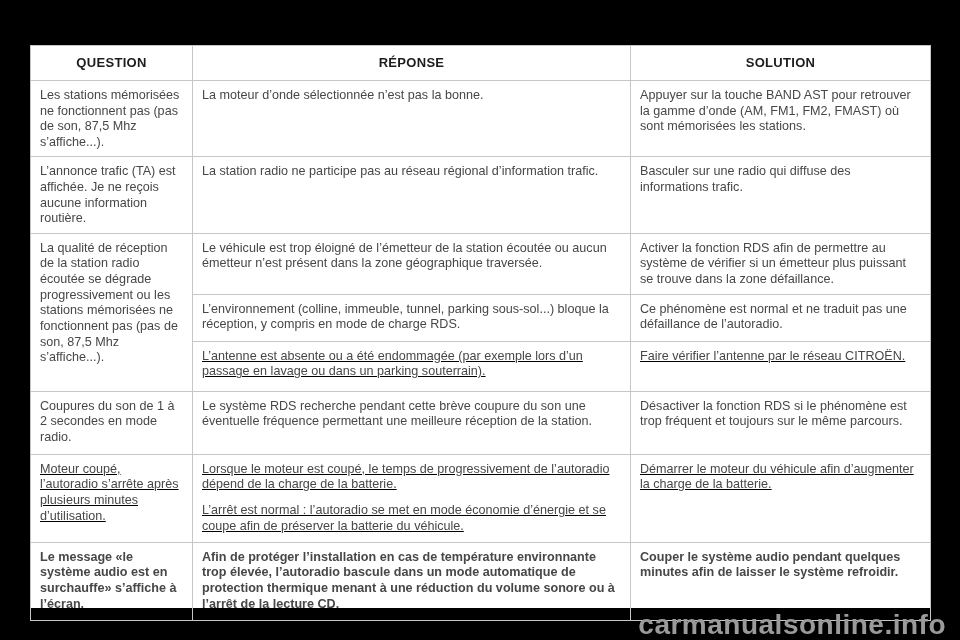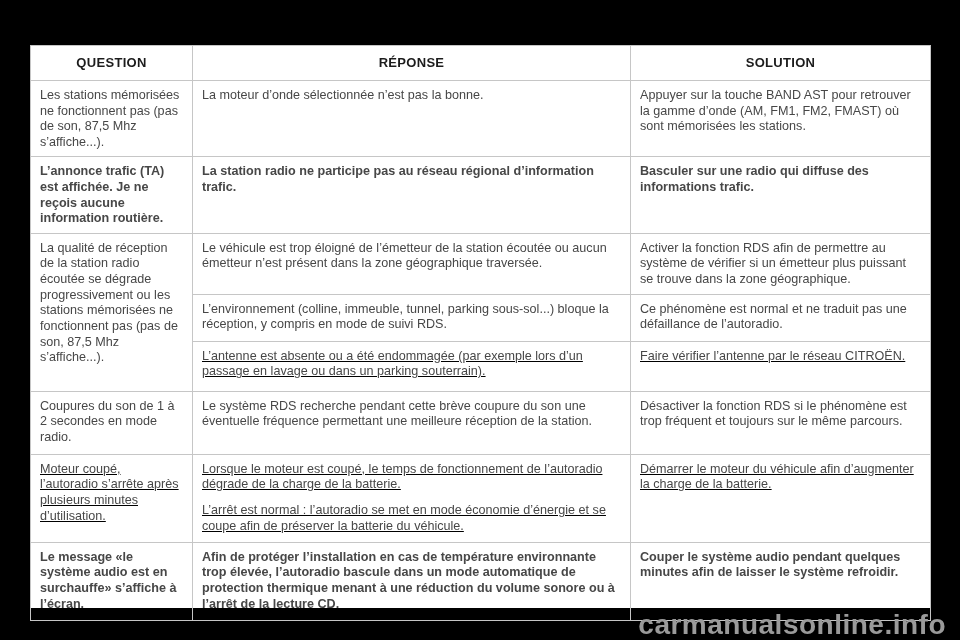--- a/index.html
+++ b/index.html
@@ -46,21 +46,21 @@
     font-size: 13px;
     letter-spacing: 0.3px;
     padding: 4px;
   }
   col.c-question { width: 162px; }
   col.c-response { width: 438px; }
   col.c-solution { width: 300px; }
 
   tr.r-head  { height: 35px; }
   tr.r-1     { height: 72px; margin-top: 46px; }
-  tr.r-2     { height: 75px; font-weight: bold; }
+  tr.r-2     { height: 75px; }
   tr.r-3a    { height: 55px; }
   tr.r-3b    { height: 47px; }
   tr.r-3c    { height: 50px; text-decoration: underline; }
   tr.r-4     { height: 63px; }
   tr.r-5     { height: 88px; text-decoration: underline; }
   tr.r-6     { height: 78px; font-weight: bold; }
 
   td p {
     margin: 0 0 10px 0;
   }
@@ -108,45 +108,45 @@
         <td>
             <p>La station radio ne participe pas au réseau régional d’information trafic.</p>
           </td>
         <td>Basculer sur une radio qui diffuse des informations trafic.</td>
       </tr>
       <tr class="r-3a">
         <td rowspan="3">La qualité de réception de la station radio écoutée se dégrade progressivement ou les stations mémorisées ne fonctionnent pas (pas de son, 87,5 Mhz s’affiche...).</td>
         <td>
             <p>Le véhicule est trop éloigné de l’émetteur de la station écoutée ou aucun émetteur n’est présent dans la zone géographique traversée.</p>
           </td>
-        <td>Activer la fonction RDS afin de permettre au système de vérifier si un émetteur plus puissant se trouve dans la zone géographique.</td>
+        <td>Activer la fonction RDS afin de permettre au système de vérifier si un émetteur plus puissant se trouve dans la zone défaillance.</td>
       </tr>
       <tr class="r-3b">
         <td>
-            <p>L’environnement (colline, immeuble, tunnel, parking sous-sol...) bloque la réception, y compris en mode de suivi RDS.</p>
+            <p>L’environnement (colline, immeuble, tunnel, parking sous-sol...) bloque la réception, y compris en mode de charge RDS.</p>
           </td>
         <td>Ce phénomène est normal et ne traduit pas une défaillance de l’autoradio.</td>
       </tr>
       <tr class="r-3c">
         <td>
             <p>L’antenne est absente ou a été endommagée (par exemple lors d’un passage en lavage ou dans un parking souterrain).</p>
           </td>
         <td>Faire vérifier l’antenne par le réseau CITROËN.</td>
       </tr>
       <tr class="r-4">
         <td>Coupures du son de 1 à 2 secondes en mode radio.</td>
         <td>
             <p>Le système RDS recherche pendant cette brève coupure du son une éventuelle fréquence permettant une meilleure réception de la station.</p>
           </td>
         <td>Désactiver la fonction RDS si le phénomène est trop fréquent et toujours sur le même parcours.</td>
       </tr>
       <tr class="r-5">
         <td>Moteur coupé, l’autoradio s’arrête après plusieurs minutes d’utilisation.</td>
         <td>
-          <p>Lorsque le moteur est coupé, le temps de fonctionnement de l’autoradio dégrade de la charge de la batterie.</p>
+          <p>Lorsque le moteur est coupé, le temps de progressivement de l’autoradio dépend de la charge de la batterie.</p>
           <p>L’arrêt est normal : l’autoradio se met en mode économie d’énergie et se coupe afin de préserver la batterie du véhicule.</p>
         </td>
         <td>Démarrer le moteur du véhicule afin d’augmenter la charge de la batterie.</td>
       </tr>
       <tr class="r-6">
         <td>Le message «le système audio est en surchauffe» s’affiche à l’écran.</td>
         <td>
             <p>Afin de protéger l’installation en cas de température environnante trop élevée, l’autoradio bascule dans un mode automatique de protection thermique menant à une réduction du volume sonore ou à l’arrêt de la lecture CD.</p>
           </td>
         <td>Couper le système audio pendant quelques minutes afin de laisser le système refroidir.</td>

